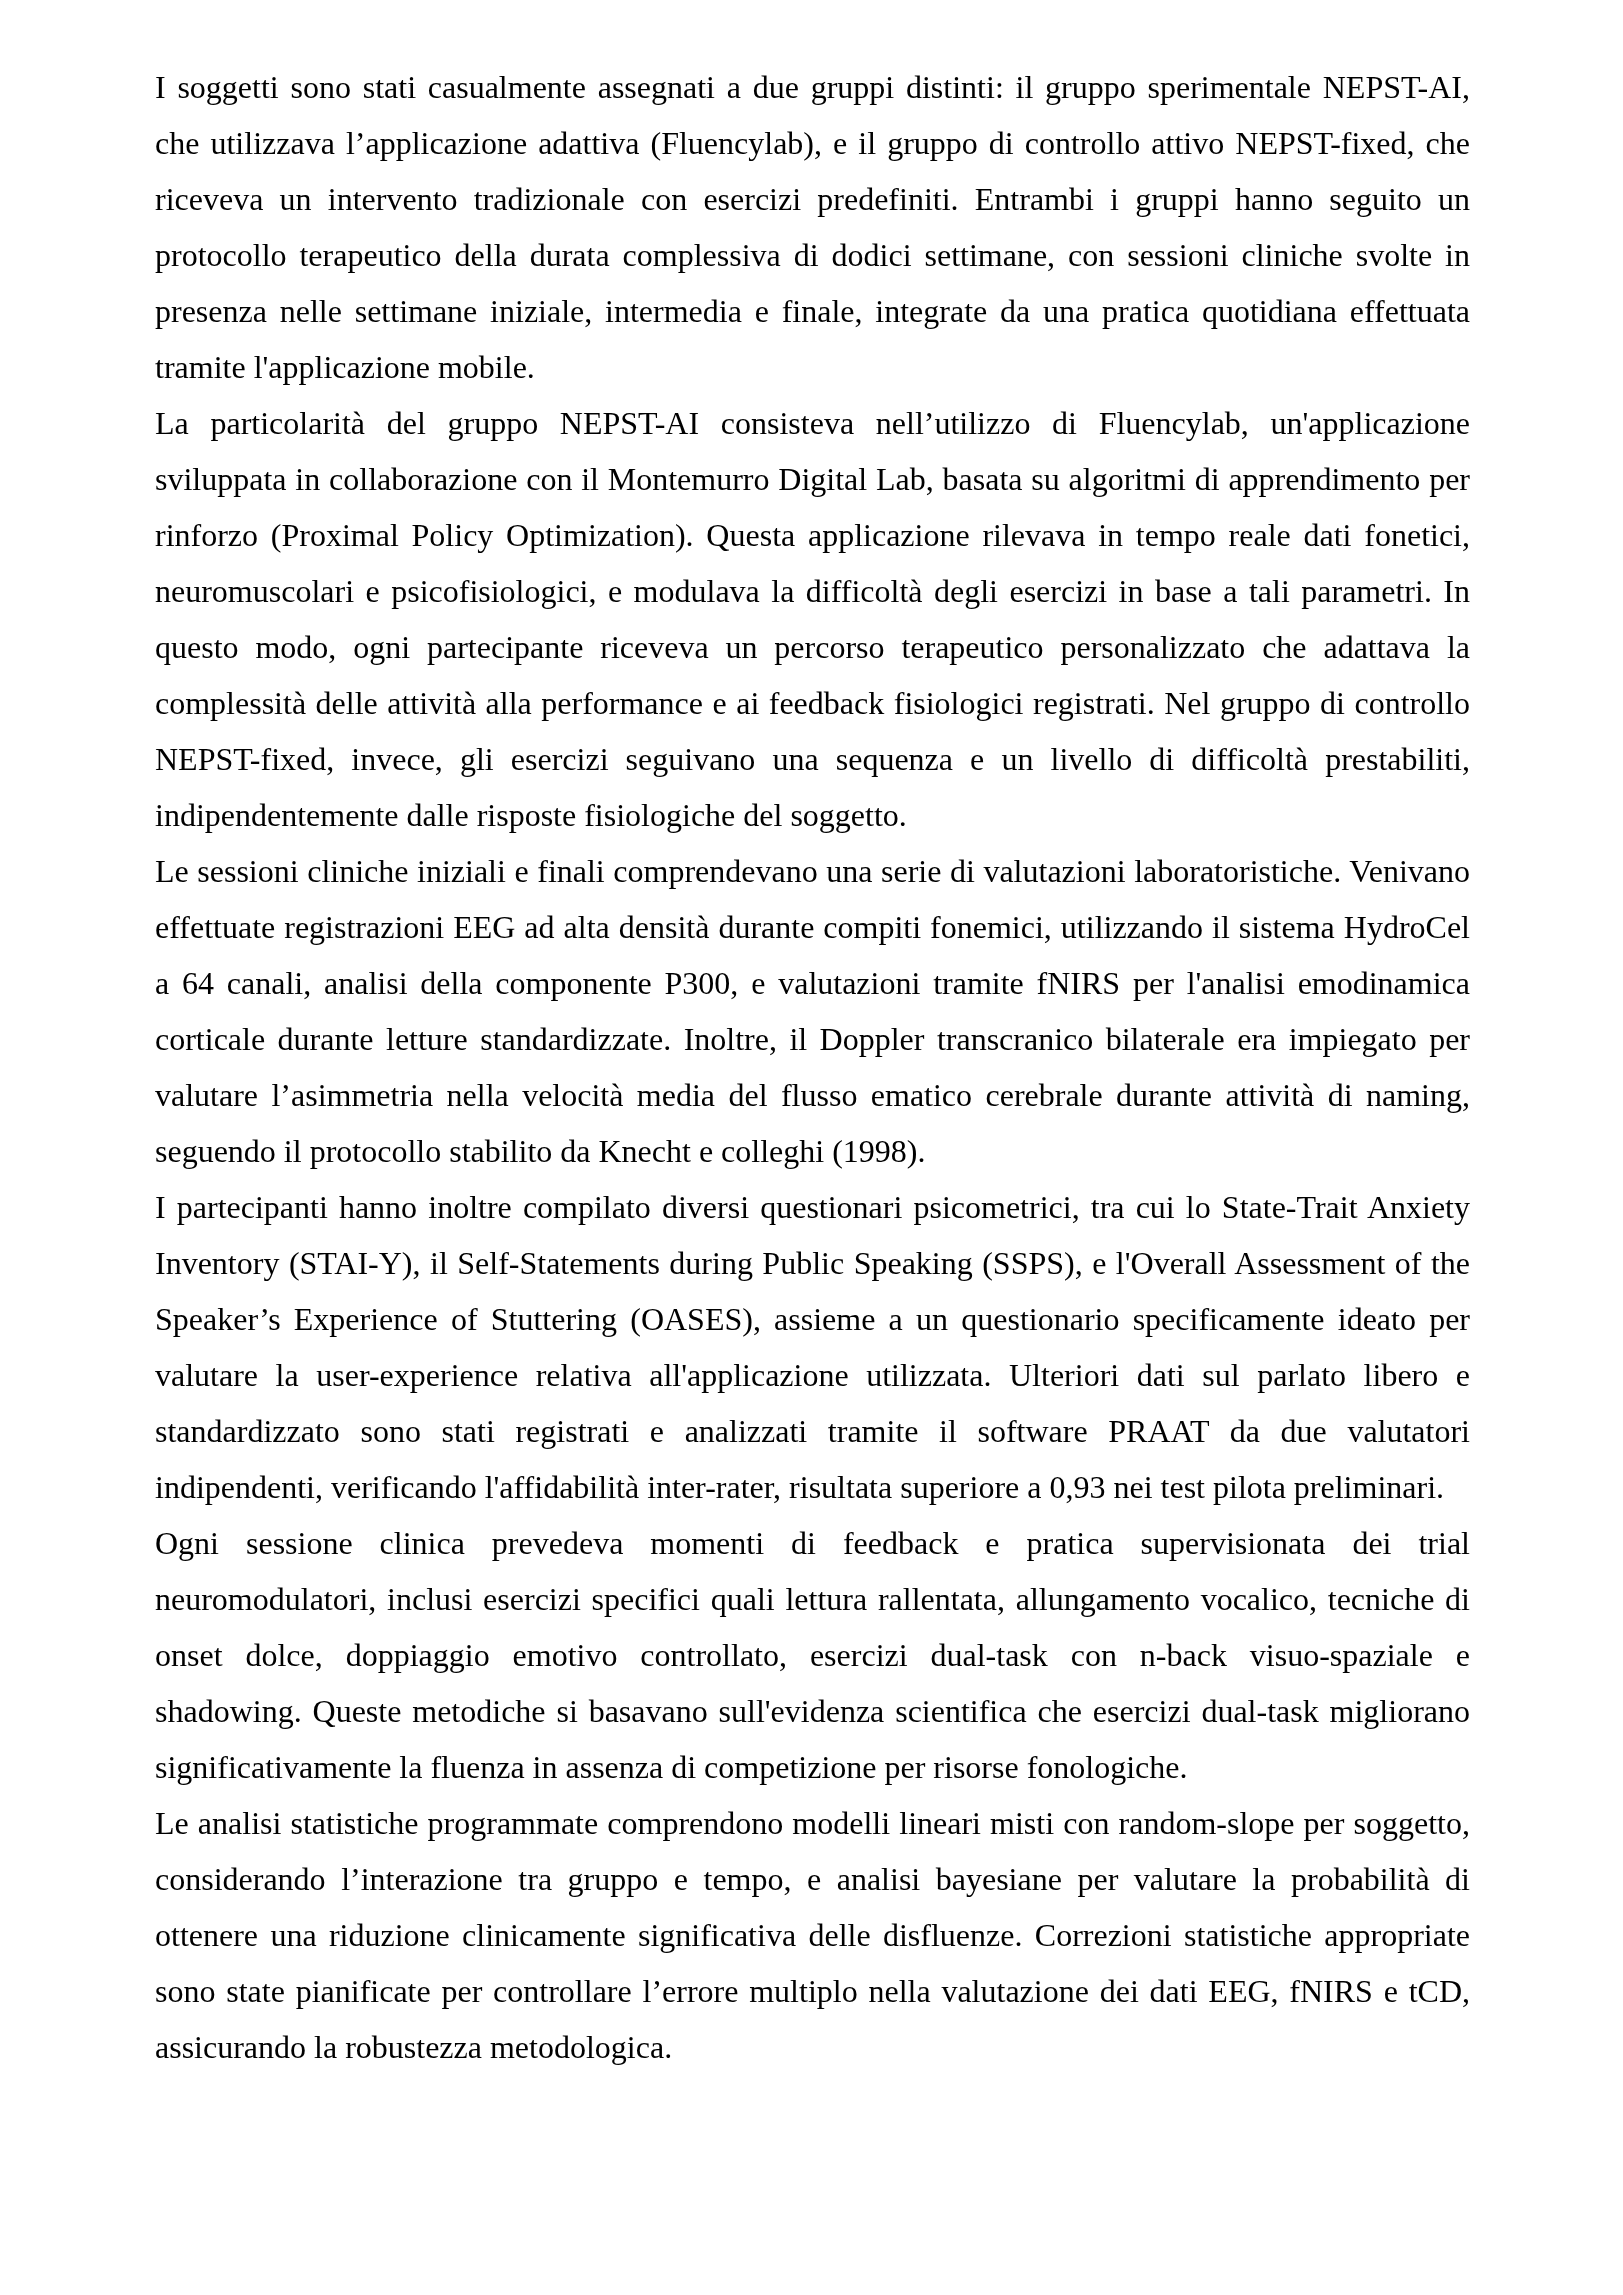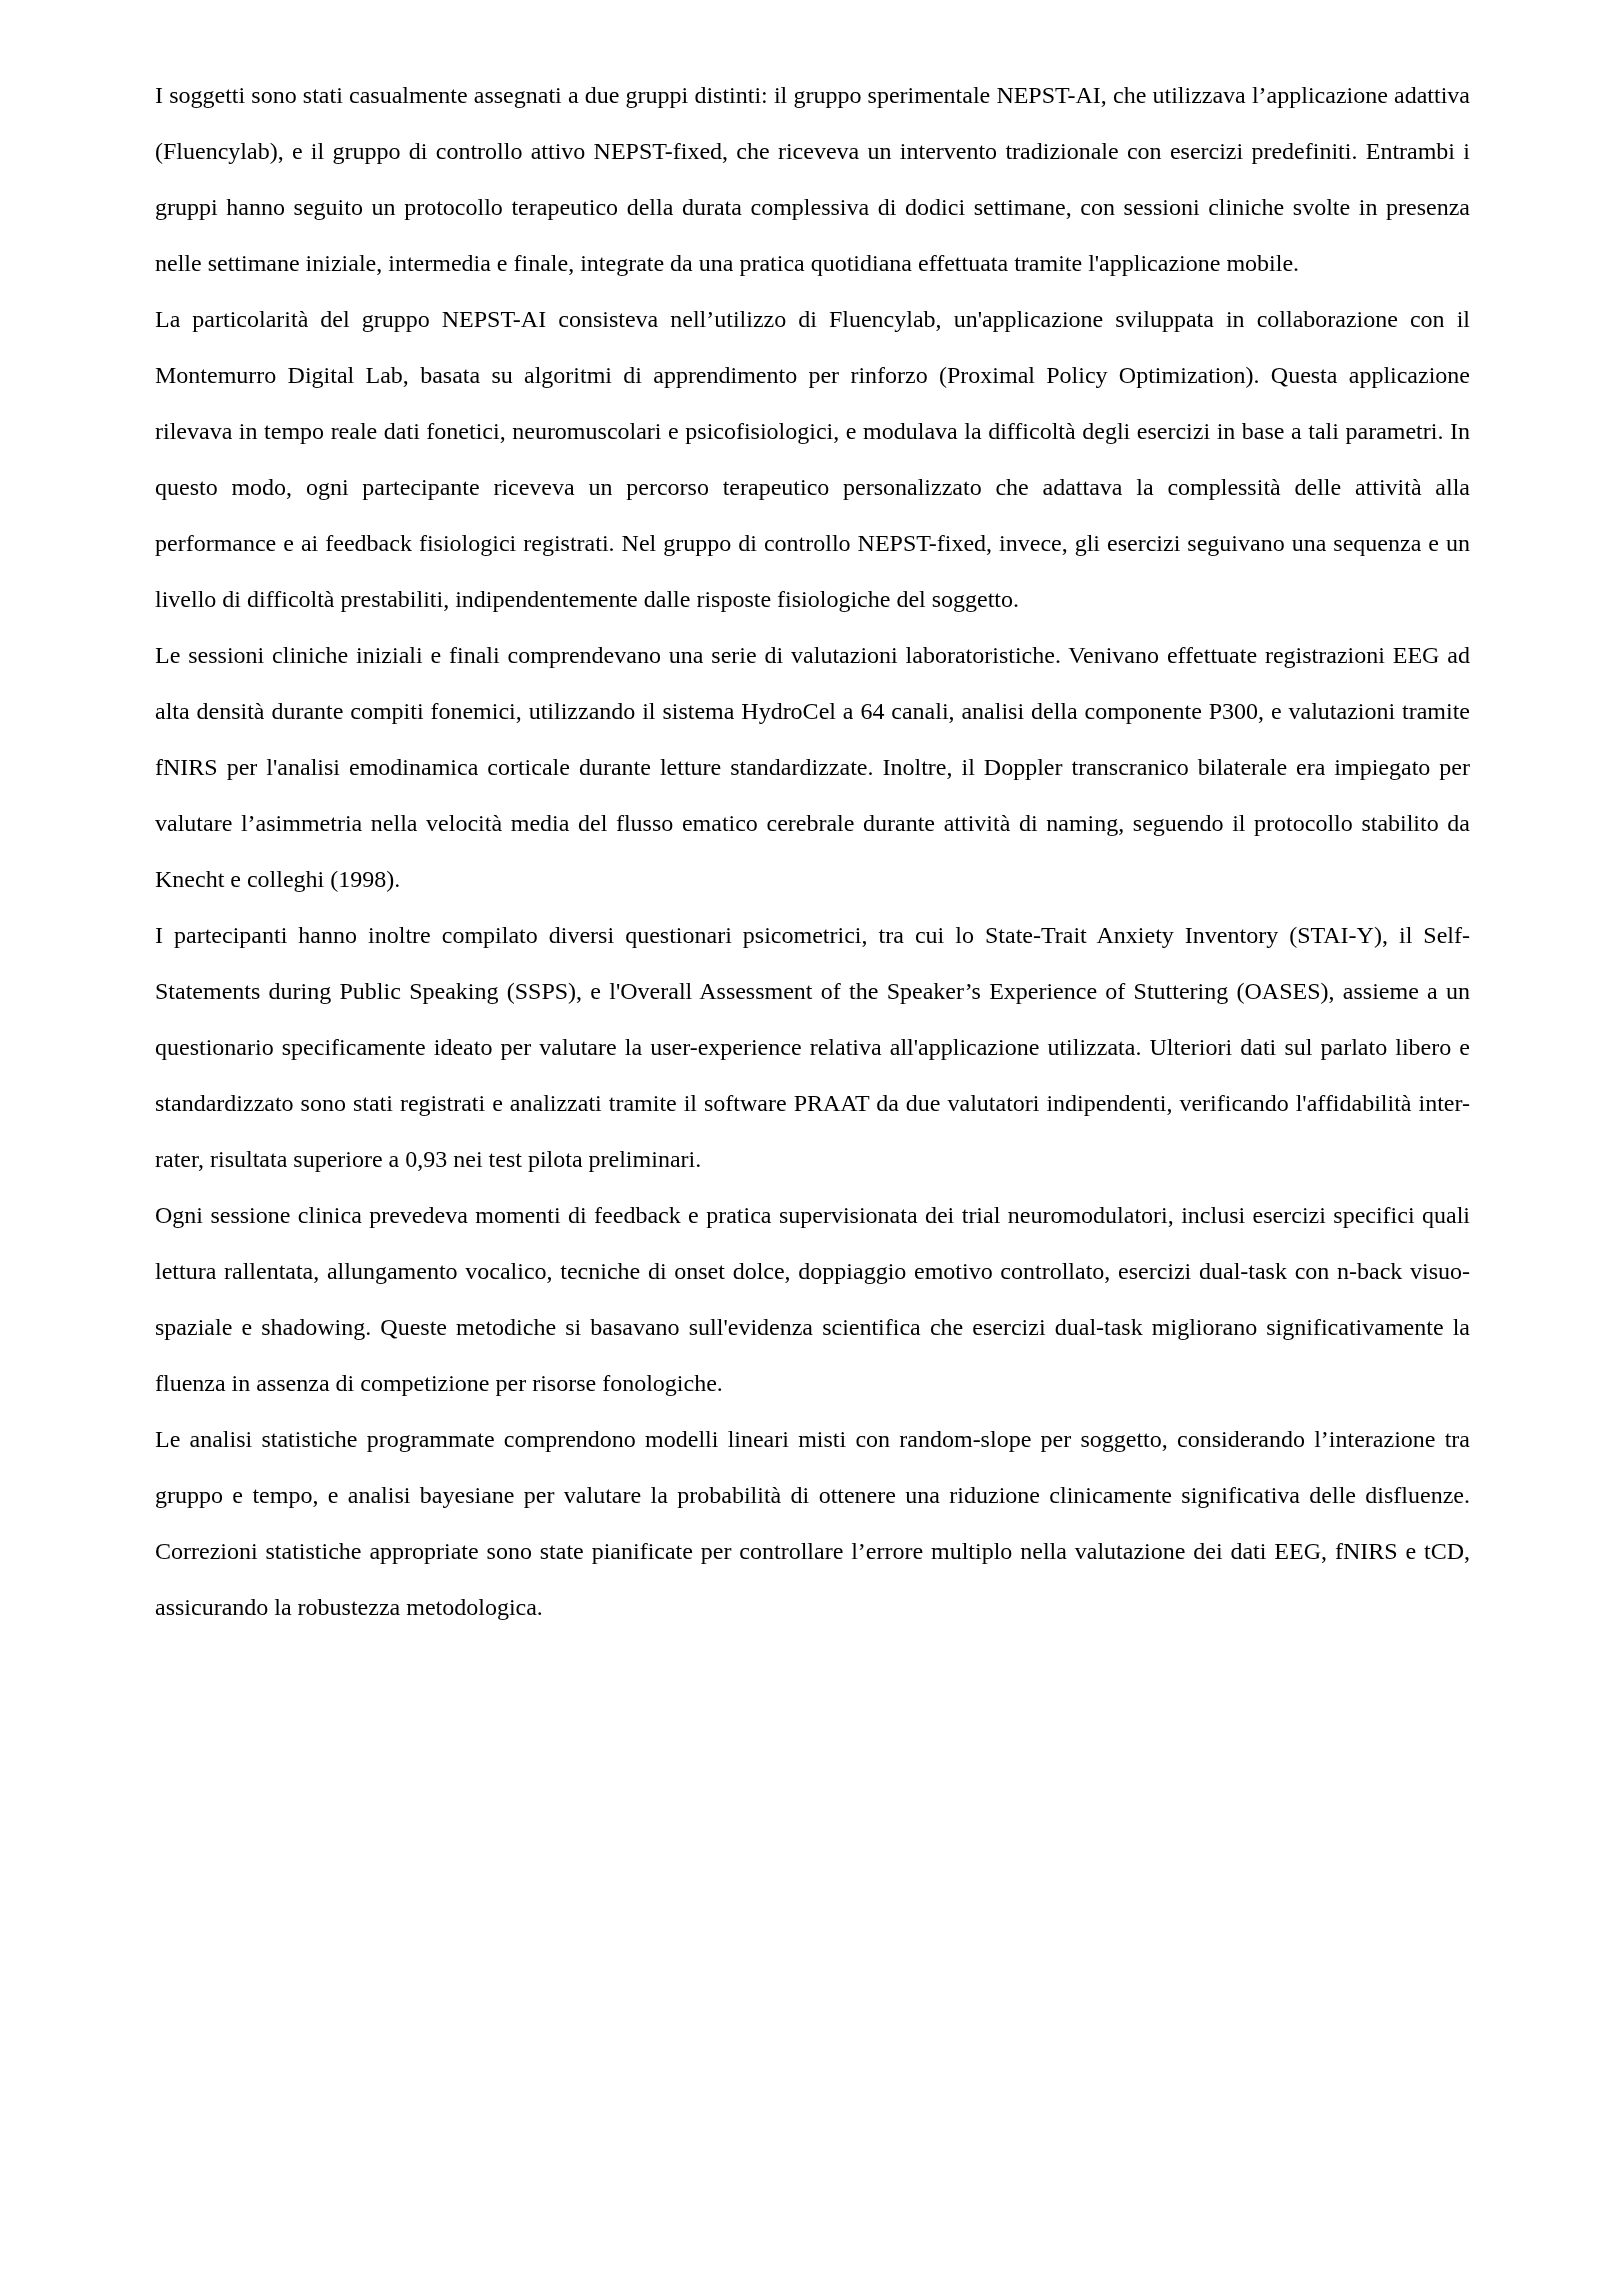--- a/index.html
+++ b/index.html
@@ -9,24 +9,24 @@
     }
     body {
       width: 1624px;
       height: 2295px;
       position: relative;
       overflow: hidden;
     }
     .page {
       position: absolute;
       left: 155px;
-      top: 67px;
+      top: 59px;
       width: 1315px;
       font-family: "Liberation Serif", "DejaVu Serif", serif;
-      font-size: 24px;
+      font-size: 32px;
       line-height: 56px;
       color: #000000;
     }
     .para {
       margin: 0;
       padding: 0;
       text-align: justify;
       text-align-last: left;
       hyphens: none;
     }

